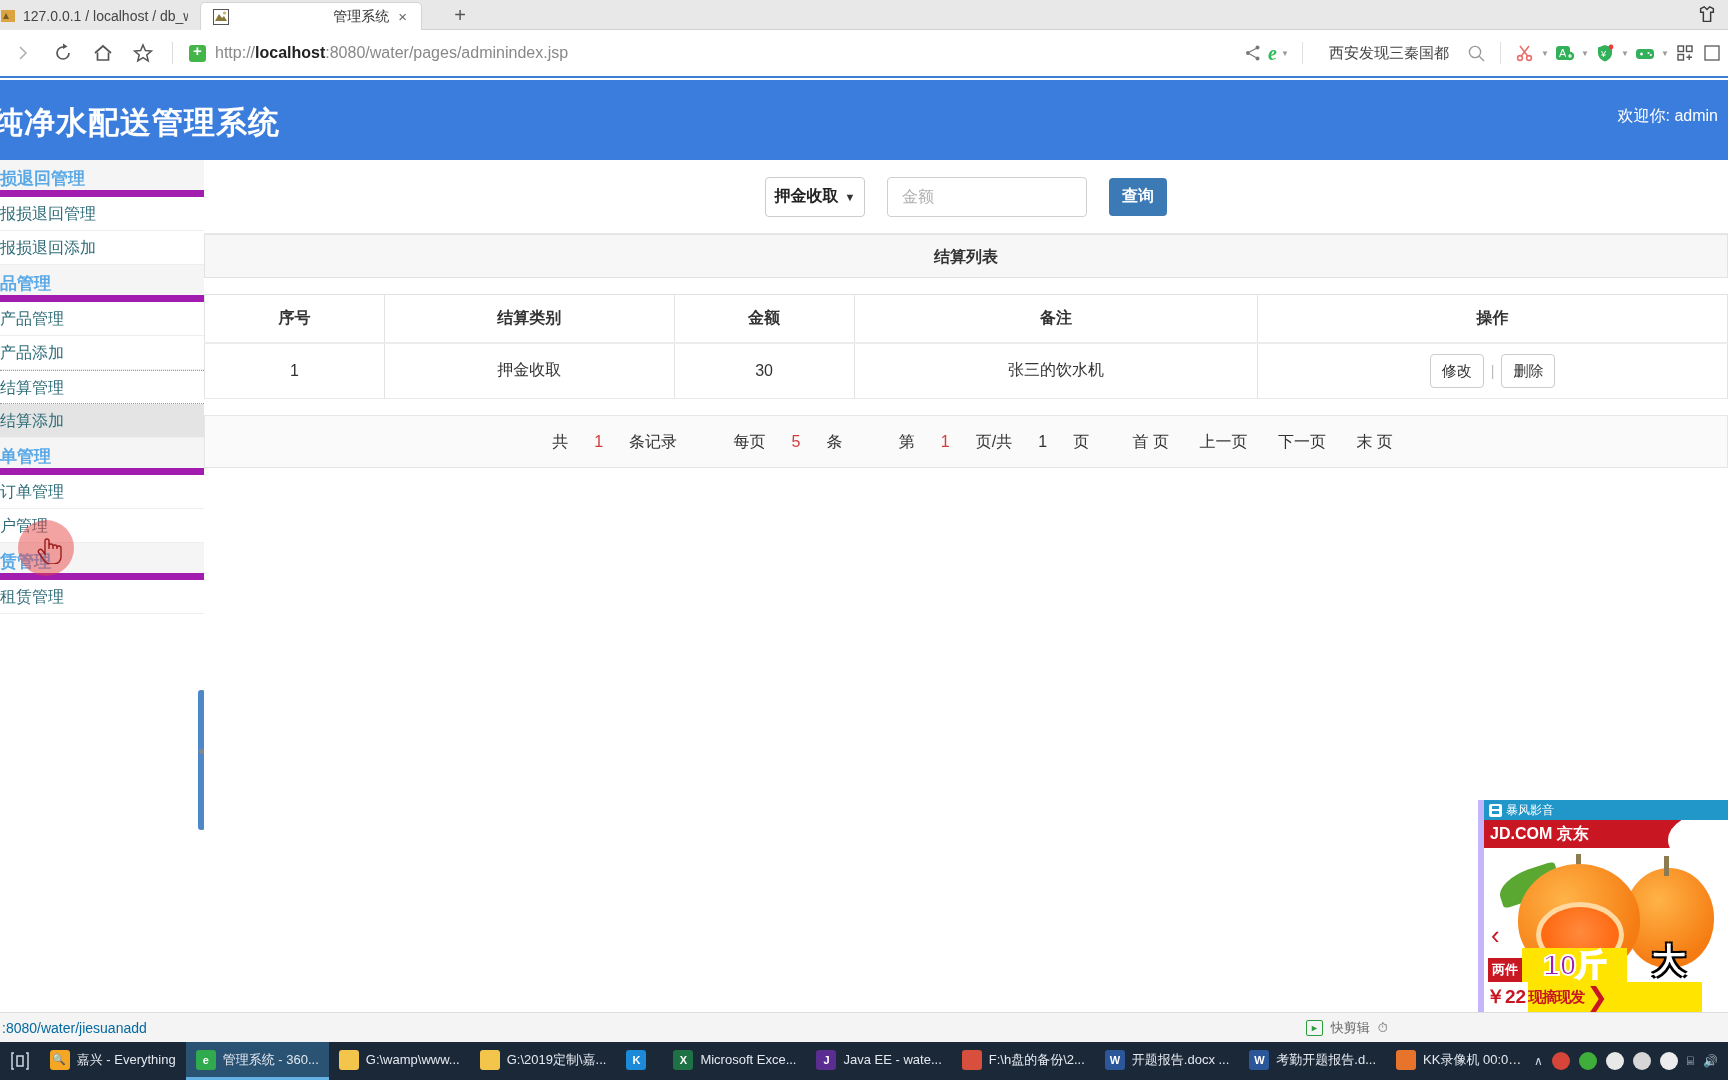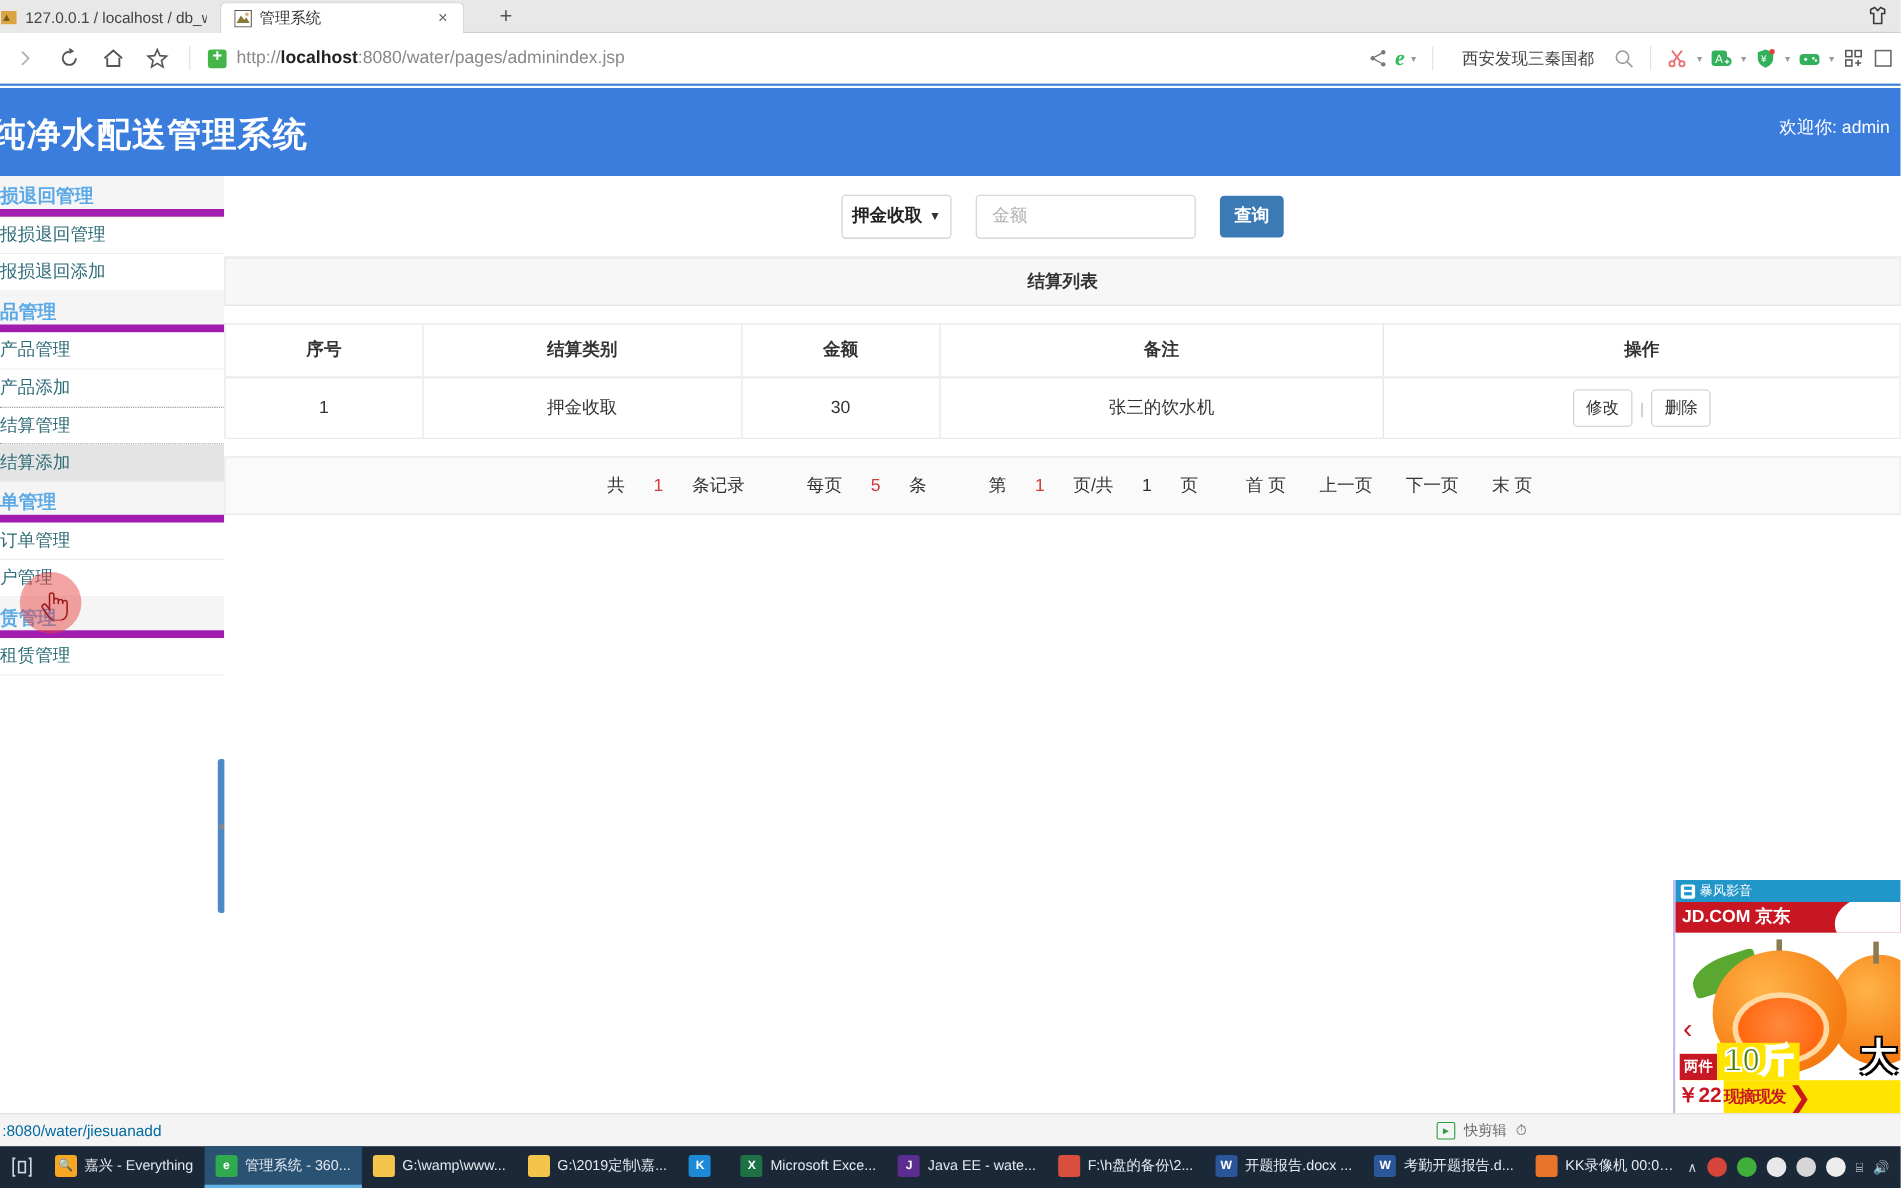--- a/index.html
+++ b/index.html
@@ -25,21 +25,21 @@
     white-space: nowrap; overflow: hidden;
   }
   .tab-inactive {
     left: -12px; width: 212px;
     background: #e8e8e8; color: #444;
   }
   .tab-active {
     left: 200px; width: 222px;
     background: #ffffff;
     border: 1px solid #d4d4d4; border-bottom: none;
-    border-top-left-radius: 5px; border-top-right-radius: 5px;
+    border-top-left-radius: 5px; border-top-right-radius: 5px; text-align: right;
   }
   .tab-favicon {
     width: 16px; height: 16px; flex: 0 0 16px;
     display:block;
   }
   .tab-title { flex: 1 1 auto; overflow: hidden; text-overflow: clip; }
   .tab-close {
     font-size: 15px; color: #666; flex: 0 0 auto; line-height: 1;
     padding: 0 2px; cursor: default;
   }
@@ -231,22 +231,22 @@
     margin-top: 16px; height: 53px; line-height: 52px;
     border: 1px solid #e6e6e6; background: #fafafa;
     text-align: center; font-size: 16px; color: #333;
   }
   .pager span { margin: 0 13px; }
   .pager .num { color: #d23b3b; }
   .pager a { color: #333; text-decoration: none; }
 
   
   .ad {
-    position: absolute; right: 0; bottom: 0; width: 207px; height: 212px;
-    overflow: hidden; background: #fff; border-left: 2px solid #c4b5fd; margin-top: 32px;
+    position: absolute; right: 0; bottom: 0; width: 250px; height: 212px;
+    overflow: hidden; background: #fff; border-left: 6px solid #c4b5fd; margin-top: 32px;
   }
   .ad-bar {
     height: 20px; background: #2196c9; color: #fff; font-size: 12px;
     display: flex; align-items: center; gap: 4px; padding-left: 5px;
   }
   .ad-logo-sq {
     width: 13px; height: 13px; background: #fff; border-radius: 2px;
     position: relative;
   }
   .ad-logo-sq:after {
@@ -283,21 +283,21 @@
   .stem { position: absolute; width: 5px; height: 20px; background: #8c7b52; }
   .ad-arrow {
     position: absolute; left: 7px; top: 72px; color: #c81623;
     font-size: 26px; font-weight: 300;
   }
   .ad-banner {
     position: absolute; left: 0; bottom: 0; width: 218px; height: 58px;
   }
   .ad-yellow {
     position: absolute; left: 38px; bottom: 30px; background: #ffe400;
-    padding: 0 6px; font-size: 30px; font-weight: bold; color: #4d7c0f;
+    padding: 0 21px; font-size: 30px; font-weight: bold; color: #a21caf;
     -webkit-text-stroke: 2px #fff; line-height: 34px;
   }
   .ad-red-tag {
     position: absolute; left: 4px; bottom: 30px; background: #c81623;
     color: #fff; font-size: 13px; font-weight: bold; padding: 3px 4px;
   }
   .ad-big {
     position: absolute; left: 60px; bottom: 28px; font-size: 34px;
     font-weight: bold; color: #ffffff; text-shadow:
       -2px -2px 0 #000, 2px -2px 0 #000, -2px 2px 0 #000, 2px 2px 0 #000;

